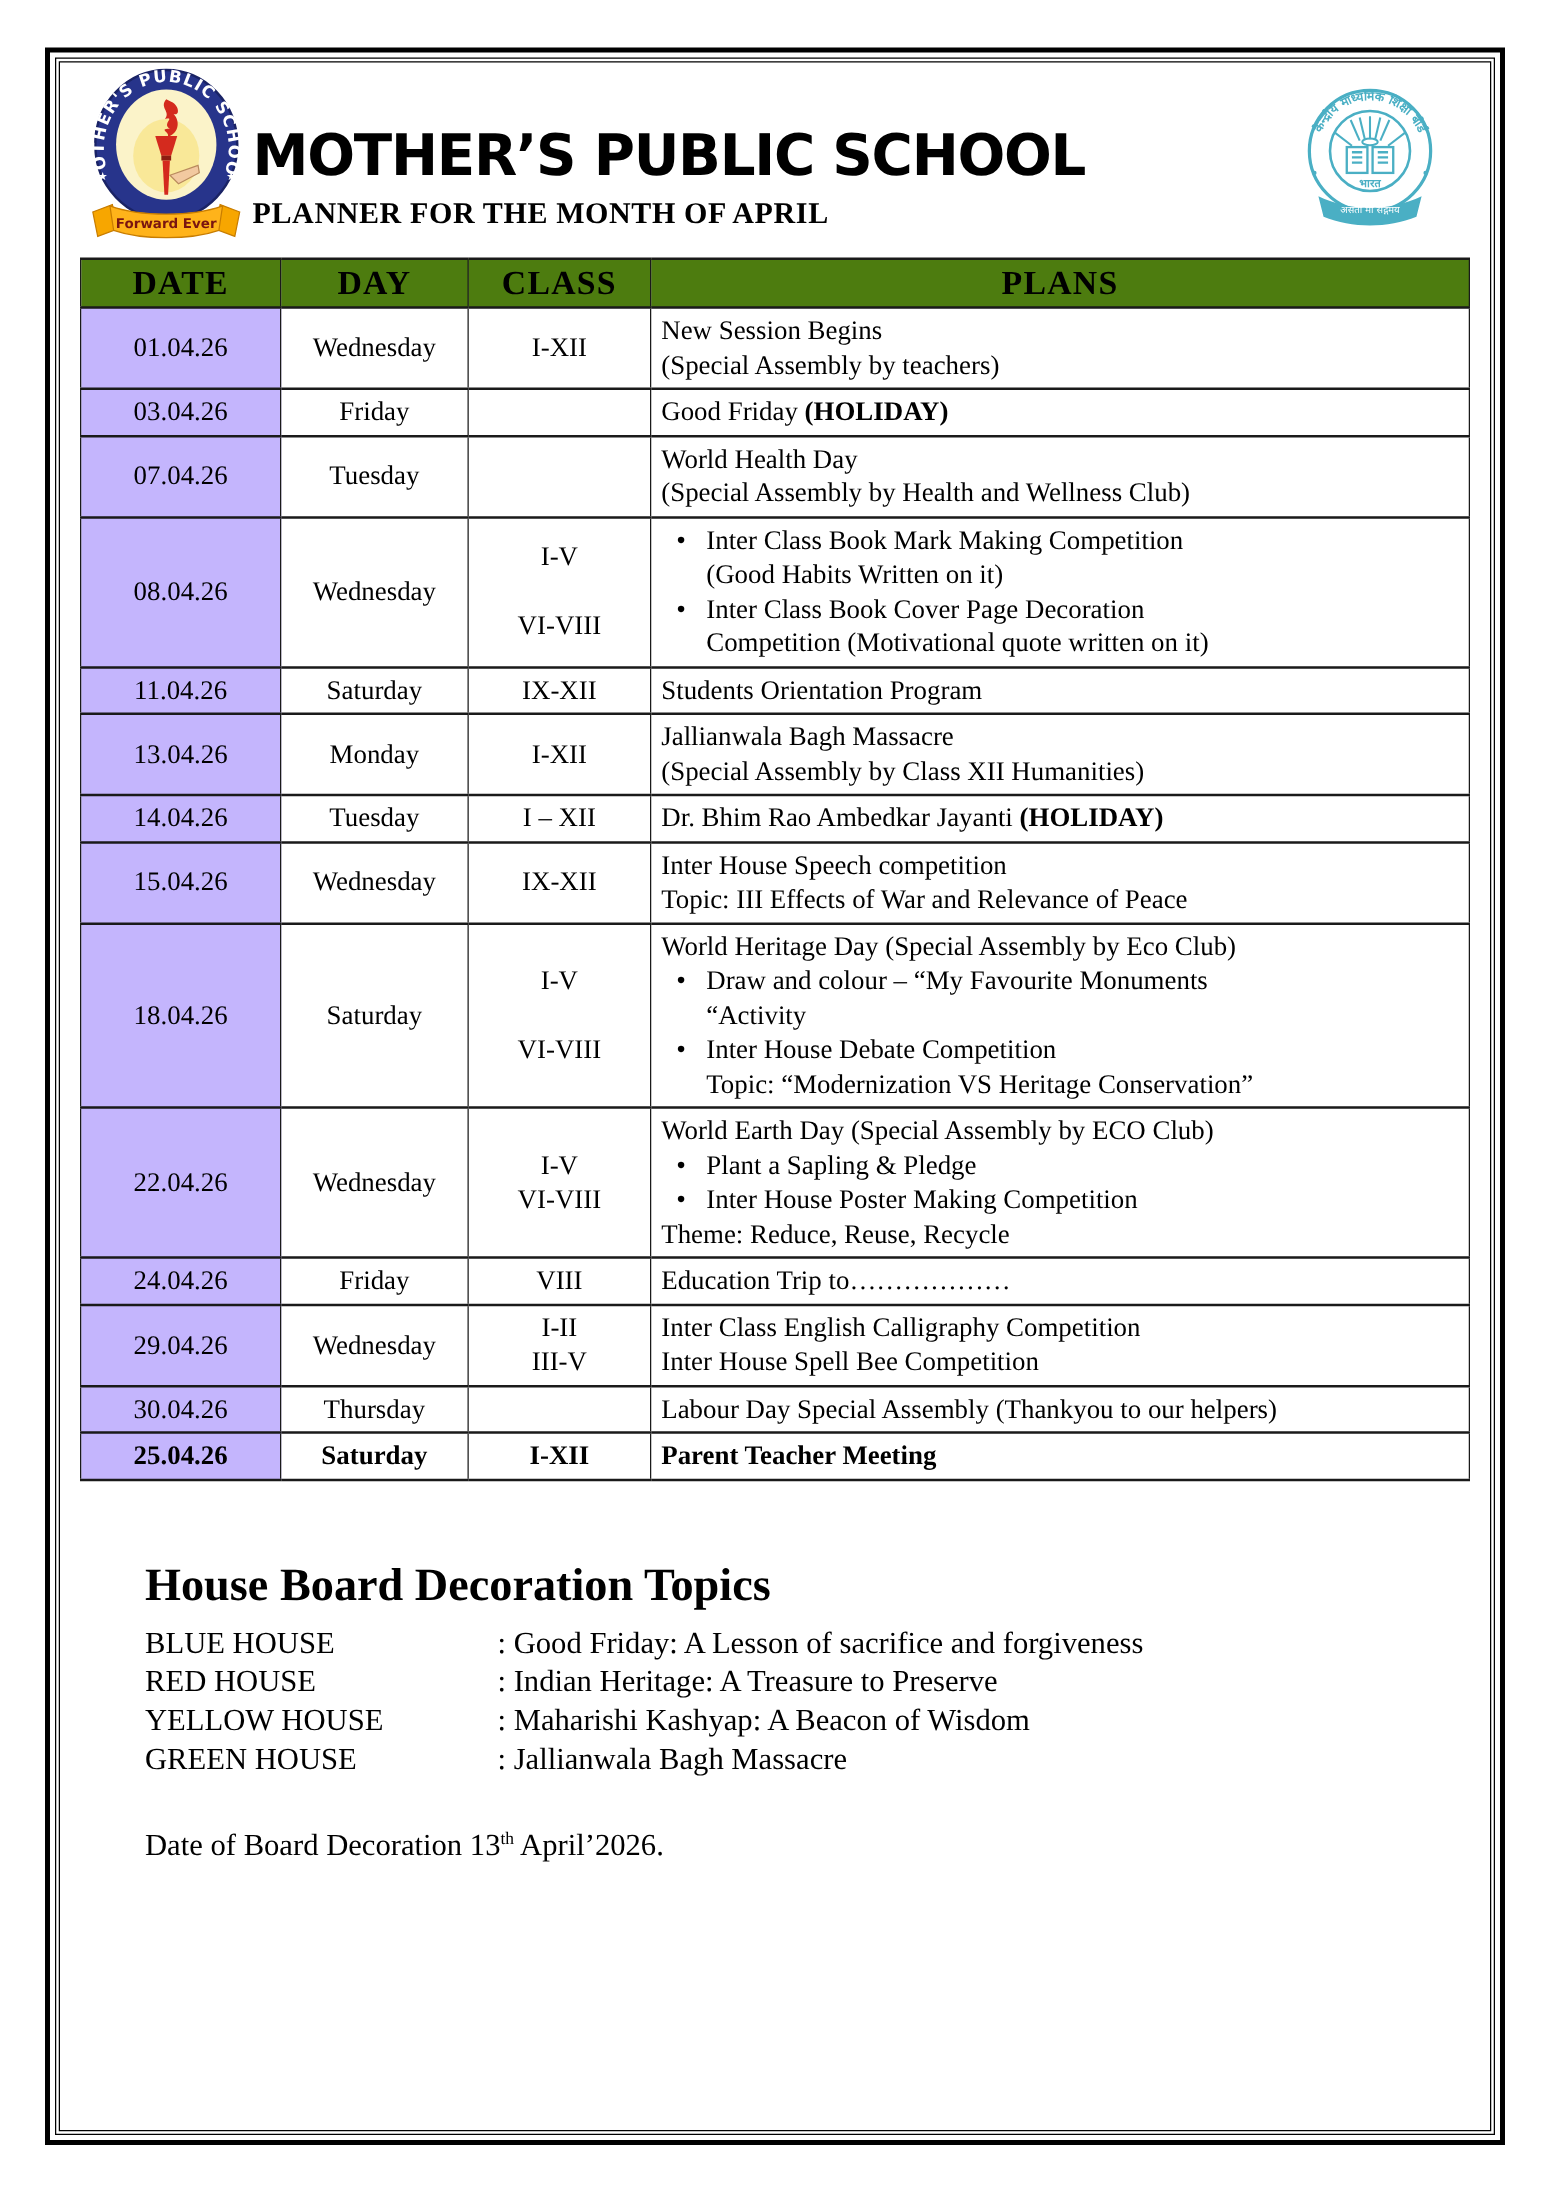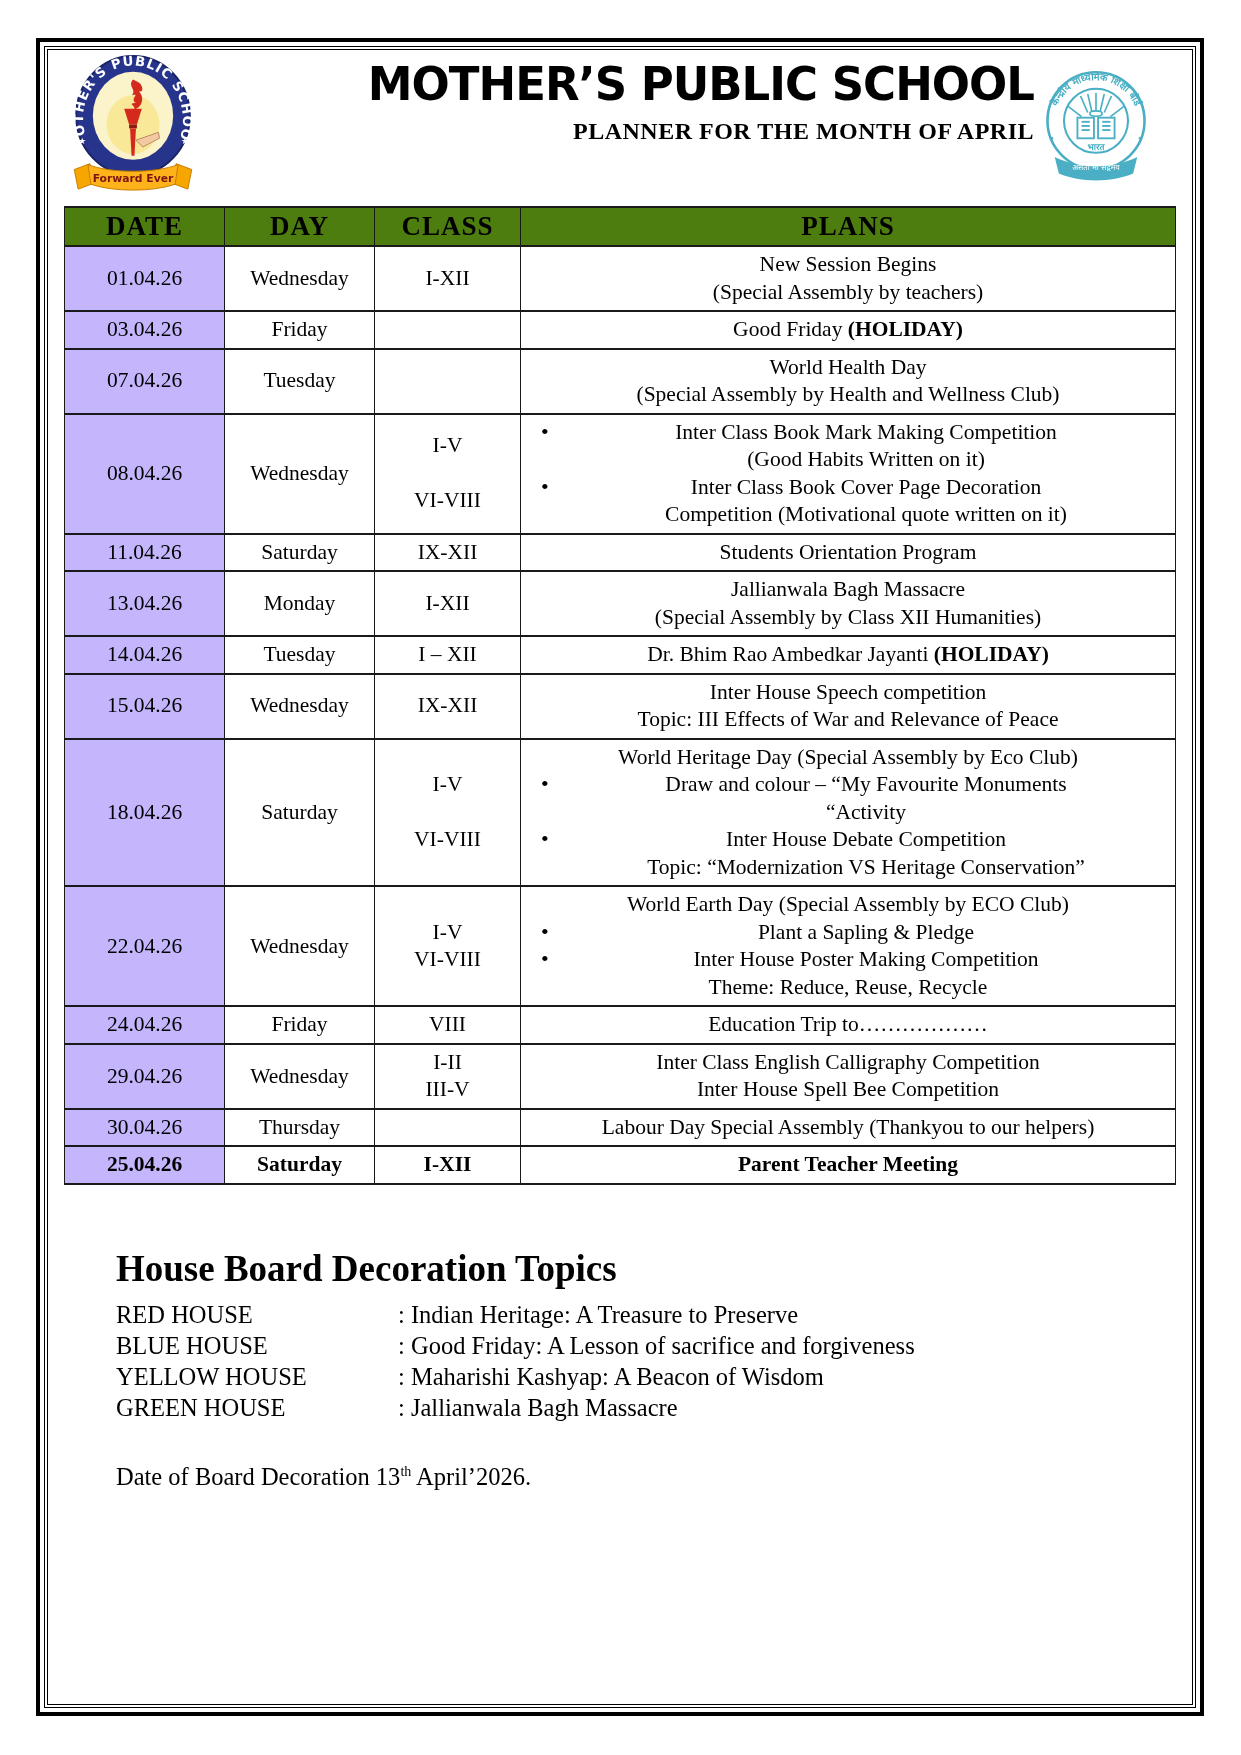--- a/index.html
+++ b/index.html
@@ -12,21 +12,21 @@
     position:absolute; left:36px; top:38px; width:1168px; height:1678px;
     border:4px solid #000; padding:4px;
   }
   .frame-mid { width:100%; height:100%; border:1.5px solid #000; padding:2px; }
   .frame-inner { width:100%; height:100%; border:1px solid #000; padding:4px 10px; overflow:hidden; }
 
   
   .hdr { display:flex; align-items:flex-start; }
   .hdr .logo-left { width:138px; height:142px; flex:0 0 auto; margin-left:6px; }
   .hdr .logo-right { width:124px; height:128px; flex:0 0 auto; margin-right:24px; margin-top:10px; }
-  .titles { flex:1 1 auto; text-align:right; padding-top:6px; }
+  .titles { flex:1 1 auto; text-align:left; padding-top:6px;margin-top:40px; }
   .school-name {
     font-family:"DejaVu Sans", sans-serif; font-weight:800; font-size:45px;
     letter-spacing:-1px; margin:0; transform:scaleY(1.02); line-height:1.1;
   }
   .planner-subtitle {
     font-family:"Liberation Serif", serif; font-weight:bold; font-size:24px;
     margin:8px 0 0 0; letter-spacing:0.5px;
   }
 
   
@@ -36,21 +36,21 @@
     padding:4px 8px; vertical-align:middle;
   }
   table.planner th {
     background:#4d7c0f; font-size:27px; font-weight:bold; text-align:center;
     padding:3px 4px; letter-spacing:1px;
   }
   table.planner td { font-size:21.5px; line-height:1.28; }
   td.c-date { background:#c4b5fd; text-align:center; width:160px; }
   td.c-day  { text-align:center; width:150px; }
   td.c-class{ text-align:center; width:146px; }
-  td.c-plans{ text-align:center; }
+  td.c-plans{ text-align:left; }
   .p-line  { }
   .p-bullet{ position:relative; padding-left:36px; }
   .p-bullet::before { content:"\2022"; position:absolute; left:12px; top:-1px; font-size:22px; }
   .p-cont  { padding-left:36px; }
   .seg-bold{ font-weight:bold; }
   tr.bold-row td { font-weight:bold; }
 
   
   .house-sec { margin:62px 0 0 58px; }
   .house-title { font-size:37px; font-weight:bold; margin:0 0 10px 0; }
@@ -273,26 +273,26 @@
                 <div class="p-line"><span>Parent Teacher Meeting</span></div>
               </td>
             </tr>
           </tbody>
     </table>
 
     <section class="house-sec">
       <h3 class="house-title">House Board Decoration Topics</h3>
       <div id="house-list">
             <div class="house-row">
+              <span class="house-name">BLUE HOUSE</span>
+              <span class="house-topic">: Good Friday: A Lesson of sacrifice and forgiveness</span>
+            </div>
+            <div class="house-row">
               <span class="house-name">RED HOUSE</span>
               <span class="house-topic">: Indian Heritage: A Treasure to Preserve</span>
-            </div>
-            <div class="house-row">
-              <span class="house-name">BLUE HOUSE</span>
-              <span class="house-topic">: Good Friday: A Lesson of sacrifice and forgiveness</span>
             </div>
             <div class="house-row">
               <span class="house-name">YELLOW HOUSE</span>
               <span class="house-topic">: Maharishi Kashyap: A Beacon of Wisdom</span>
             </div>
             <div class="house-row">
               <span class="house-name">GREEN HOUSE</span>
               <span class="house-topic">: Jallianwala Bagh Massacre</span>
             </div>
           </div>

